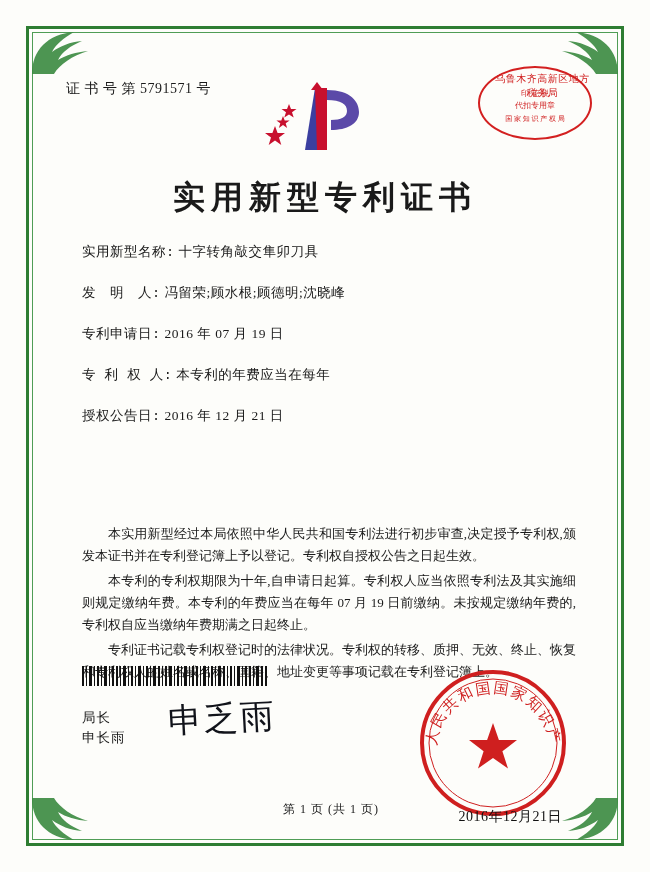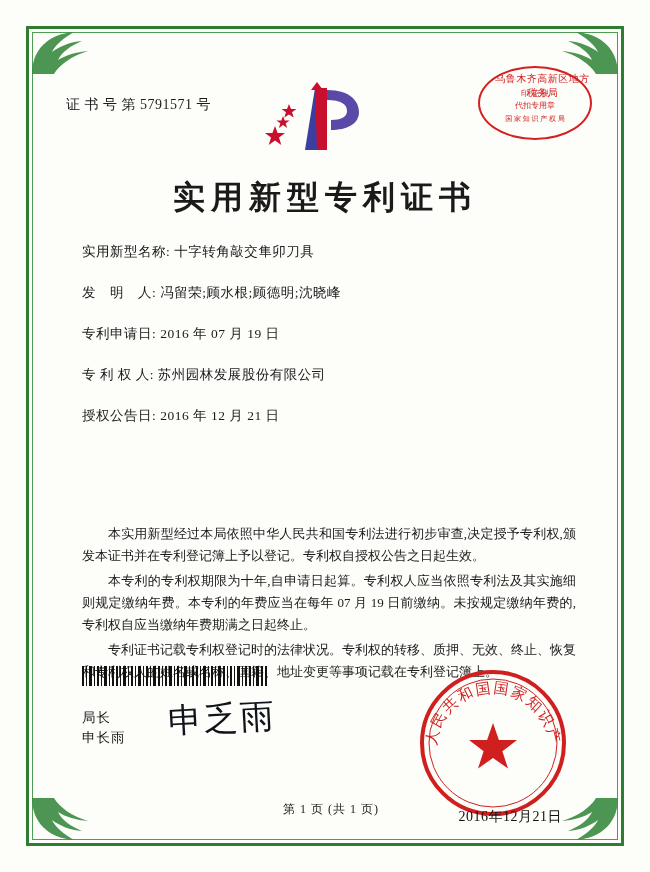--- a/index.html
+++ b/index.html
@@ -46,21 +46,21 @@
   .corner.br { right: 30px; bottom: 30px; transform: scale(-1,-1); }
 
   .content {
     position: absolute;
     left: 48px; top: 48px; right: 48px; bottom: 48px;
   }
 
   .cert-no {
     position: absolute;
     left: 18px;
-    top: 48px;
+    top: 32px;
     font-size: 14px;
     letter-spacing: .5px;
   }
 
   
   .oval-seal {
     position: absolute;
     right: 10px;
     top: 18px;
     width: 114px;
@@ -121,20 +121,21 @@
     right: 20px;
     top: 195px;
   }
   .field {
     font-size: 13.5px;
     margin-bottom: 23px;
     letter-spacing: .5px;
   }
   .field .lbl {
     display: inline-block;
+    font-family: Liberation Mono, monospace;
   }
   .field .val {
     display: inline;
   }
 
   .body-text {
     position: absolute;
     left: 34px;
     right: 26px;
     top: 475px;
@@ -256,21 +257,21 @@
       <div class="field">
         <span class="lbl">发　明　人:</span>
         <span class="val">冯留荣;顾水根;顾德明;沈晓峰</span>
       </div>
       <div class="field">
         <span class="lbl">专利申请日:</span>
         <span class="val">2016 年 07 月 19 日</span>
       </div>
       <div class="field">
         <span class="lbl">专 利 权 人:</span>
-        <span class="val">苏州园林发展股份有限公司</span>
+        <span class="val">本专利的年费应当在每年</span>
       </div>
       <div class="field">
         <span class="lbl">授权公告日:</span>
         <span class="val">2016 年 12 月 21 日</span>
       </div>
     </div>
 
     <div class="body-text">
       <p>本实用新型经过本局依照中华人民共和国专利法进行初步审查,决定授予专利权,颁发本证书并在专利登记簿上予以登记。专利权自授权公告之日起生效。</p>
       <p>本专利的专利权期限为十年,自申请日起算。专利权人应当依照专利法及其实施细则规定缴纳年费。本专利的年费应当在每年 07 月 19 日前缴纳。未按规定缴纳年费的,专利权自应当缴纳年费期满之日起终止。</p>

